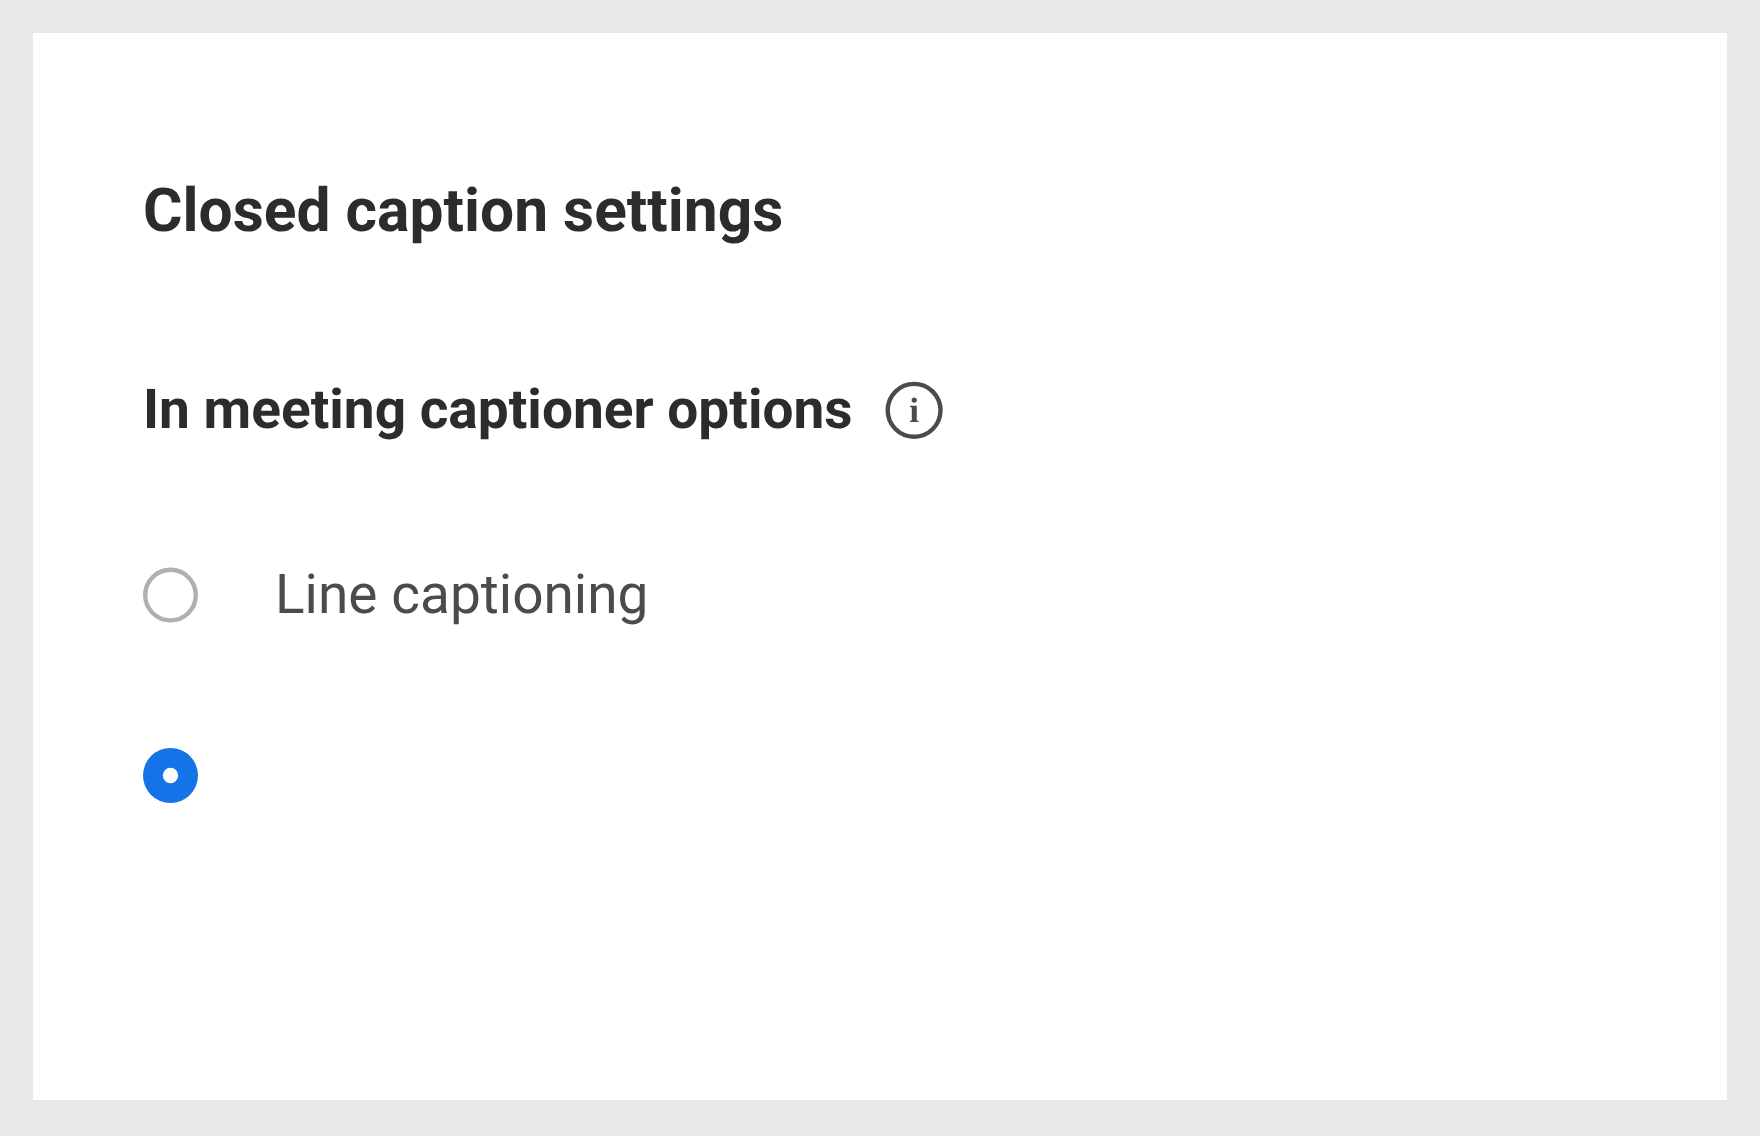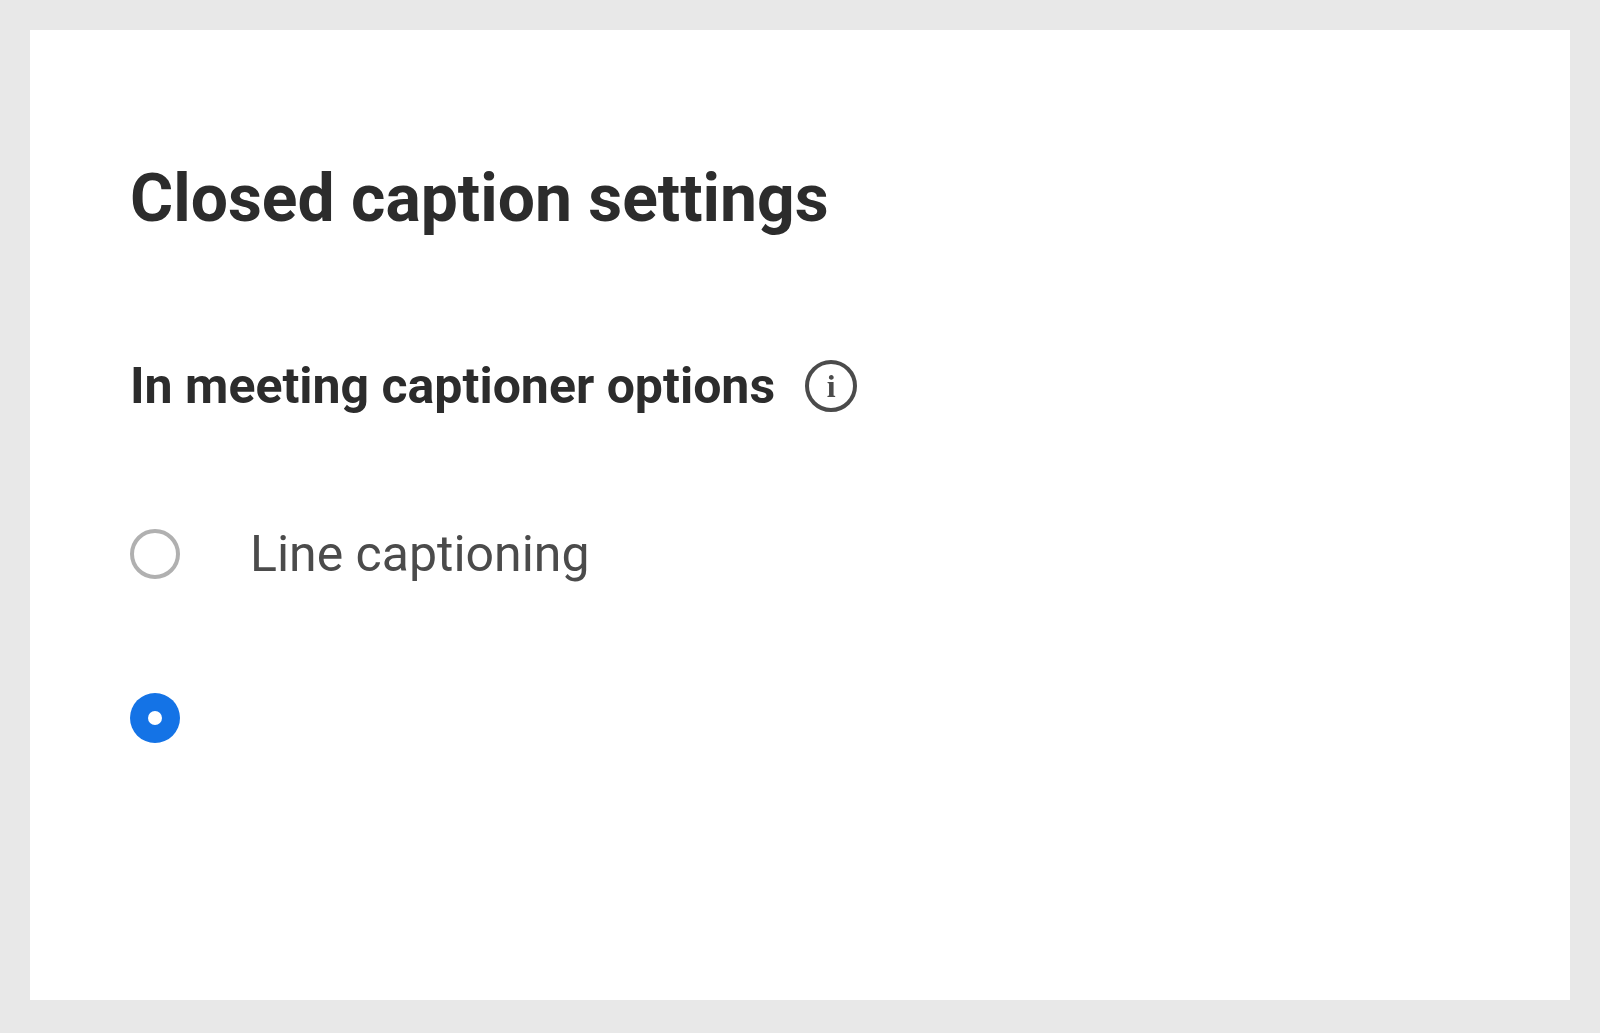--- a/index.html
+++ b/index.html
@@ -17,21 +17,21 @@
       padding: 30px;
     }
     .panel {
       background: #ffffff;
       width: 100%;
       max-width: 1540px;
       min-height: 970px;
       padding: 130px 100px 100px 100px;
     }
     .heading {
-      font-size: 66px;
+      font-size: 55px;
       font-weight: 700;
       color: #2c2c2c;
       margin-bottom: 120px;
     }
     .subheading-row {
       display: flex;
       align-items: center;
       gap: 30px;
       margin-bottom: 110px;
     }

